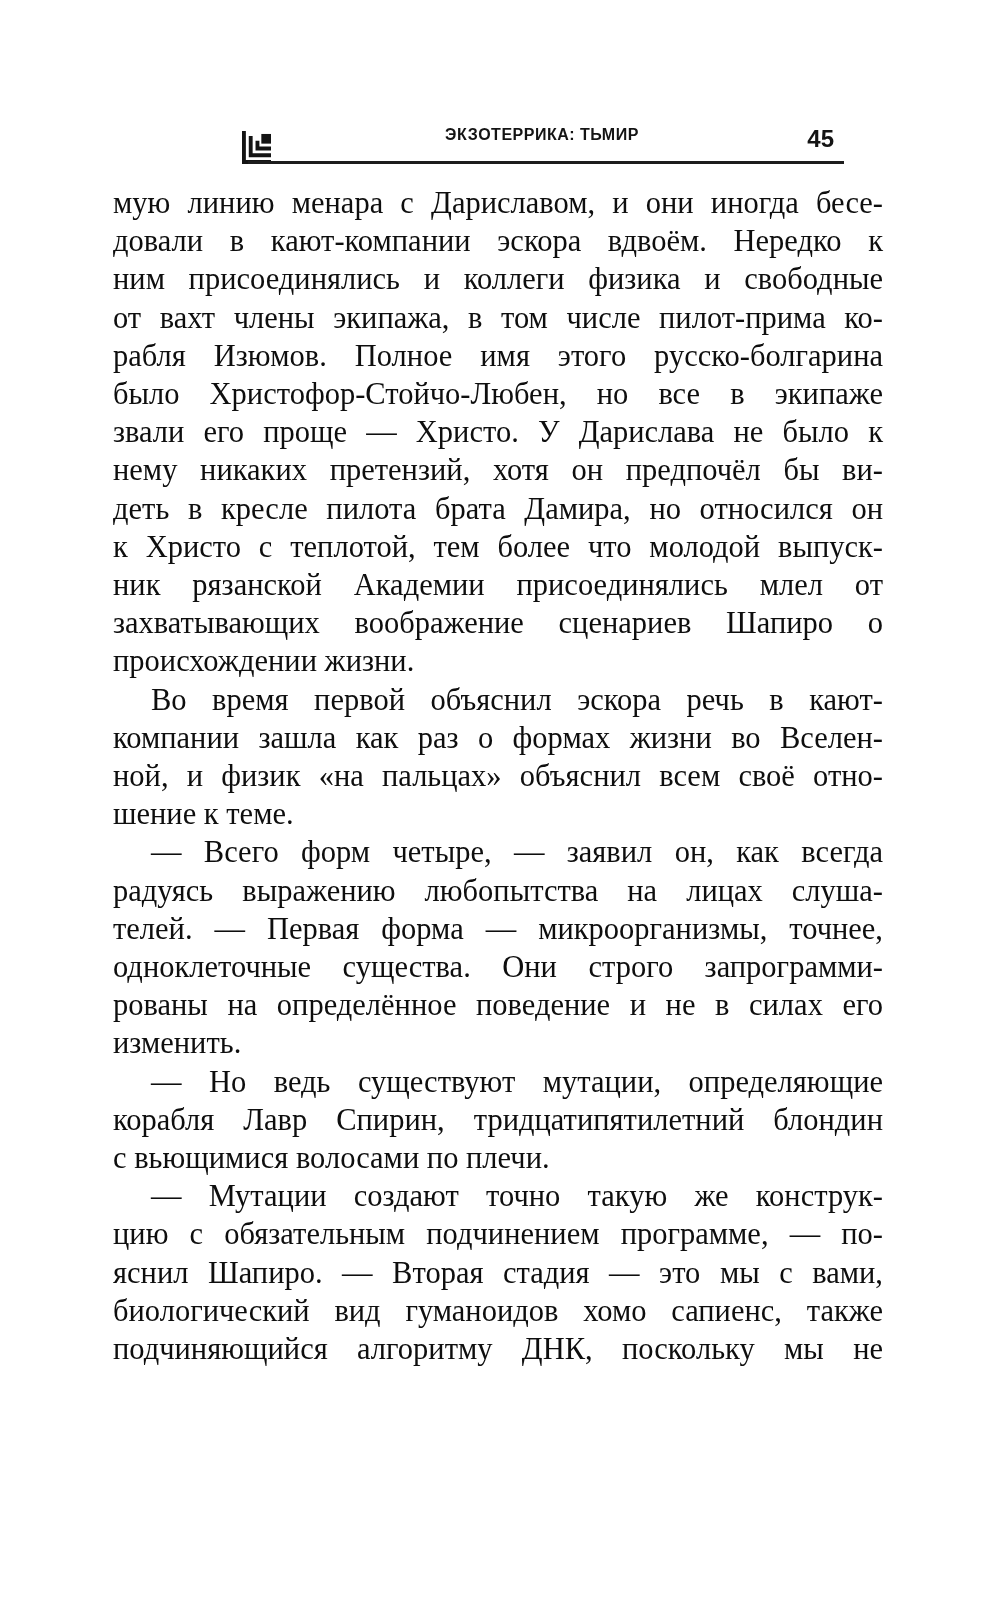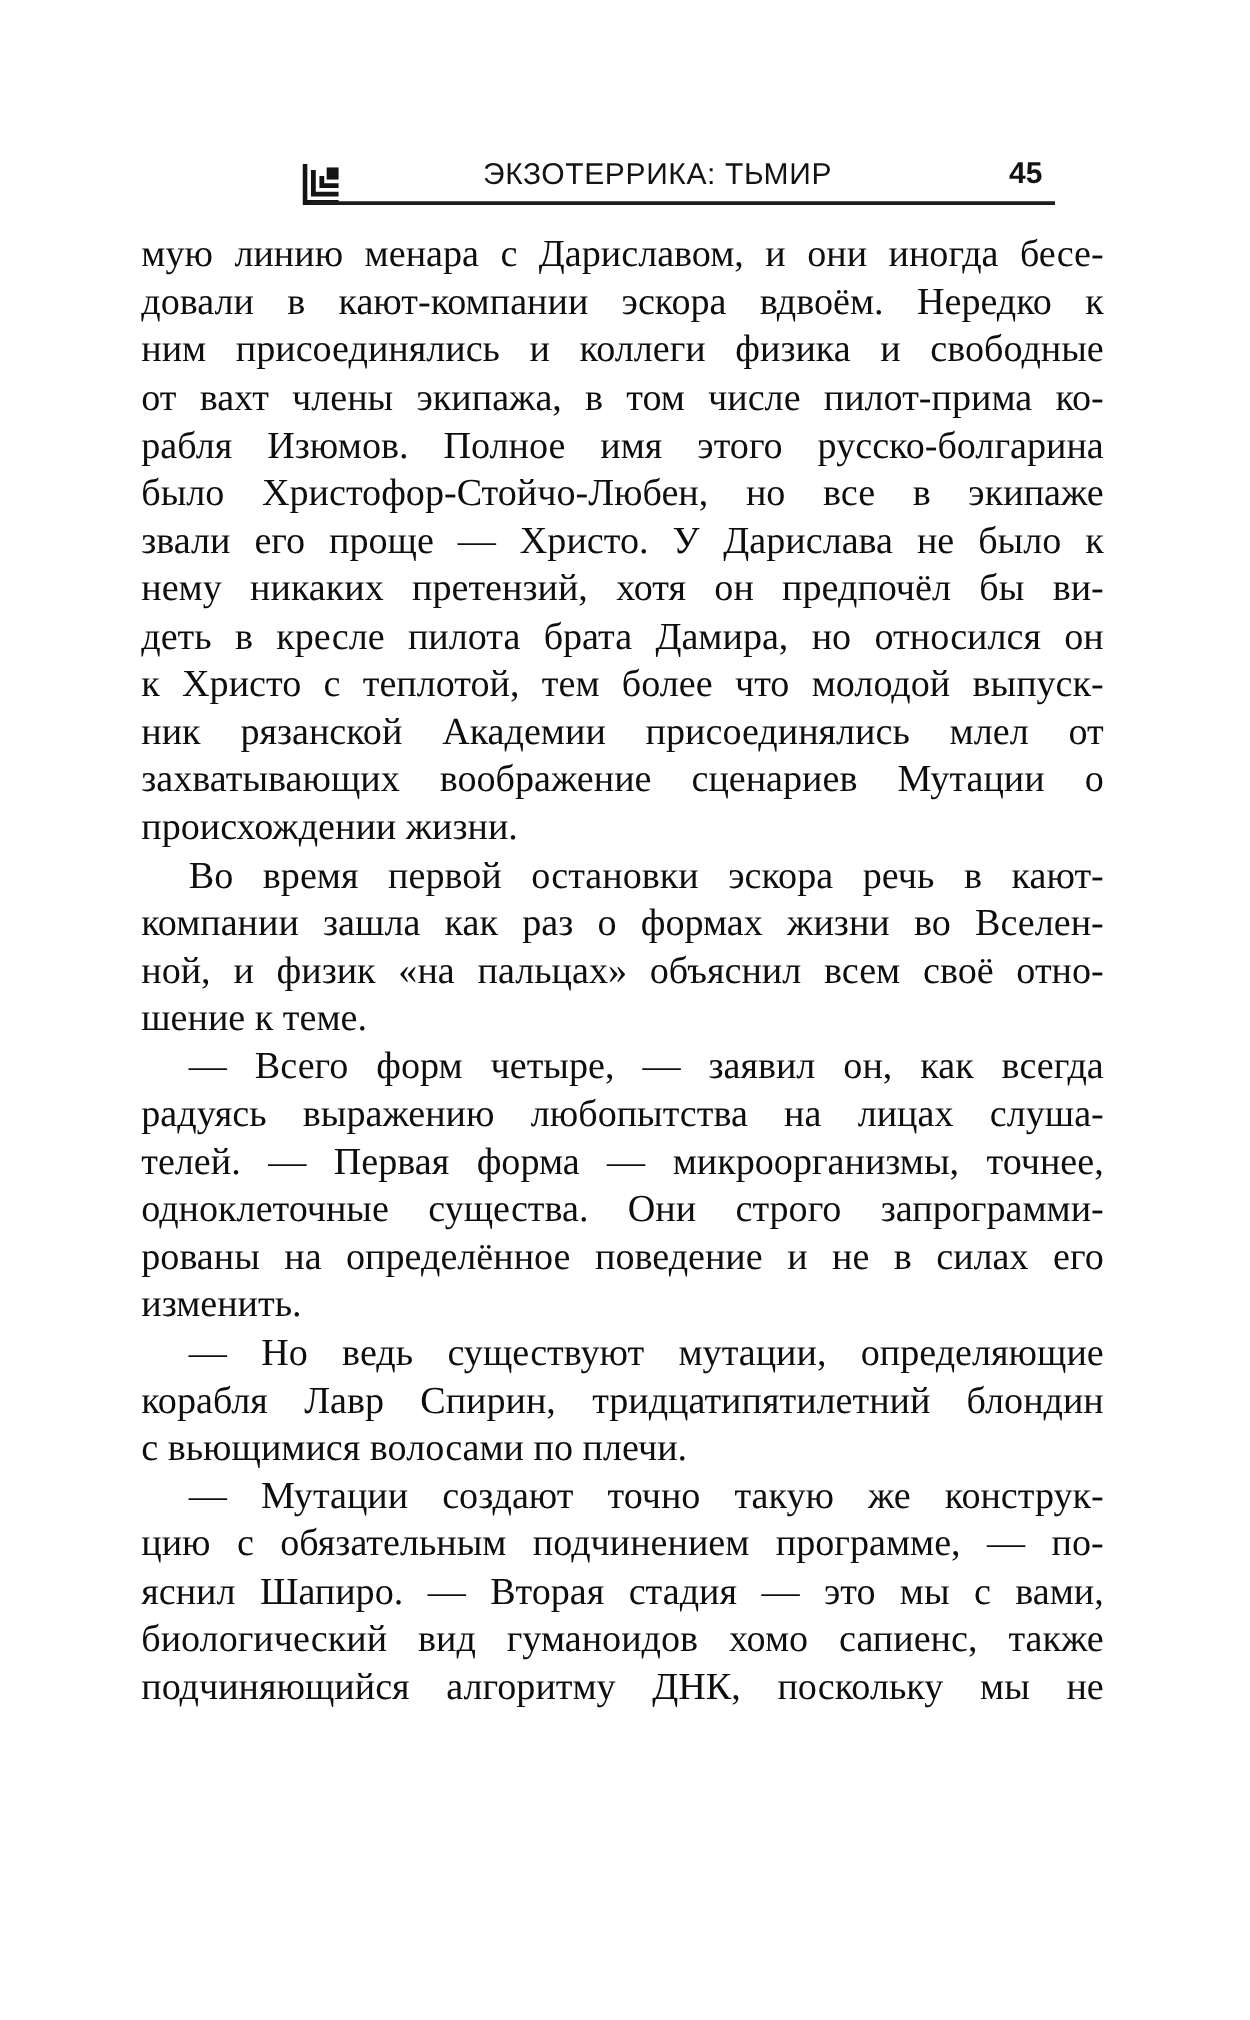--- a/index.html
+++ b/index.html
@@ -17,27 +17,27 @@
   .header-logo {
     position: absolute;
     left: 242px;
     top: 131px;
     width: 29px;
     height: 33px;
   }
   .header-logo svg { display: block; width: 100%; height: 100%; }
   .header-title {
     position: absolute;
-    left: 228px;
+    left: 244px;
     top: 126px;
     width: 596px;
     text-align: center;
     font-family: "Liberation Sans", sans-serif;
-    font-weight: normal;
-    font-size: 24px;
+    font-weight: bold;
+    font-size: 16px;
     letter-spacing: 0.5px;
     color: #141414;
     white-space: nowrap;
   }
   .page-number {
     position: absolute;
     right: 166px;
     top: 125px;
     font-family: "Liberation Sans", sans-serif;
     font-weight: bold;
@@ -99,25 +99,25 @@
         <div class="line">довали в кают-компании эскора вдвоём. Нередко к</div>
         <div class="line">ним присоединялись и коллеги физика и свободные</div>
         <div class="line">от вахт члены экипажа, в том числе пилот-прима ко-</div>
         <div class="line">рабля Изюмов. Полное имя этого русско-болгарина</div>
         <div class="line">было Христофор-Стойчо-Любен, но все в экипаже</div>
         <div class="line">звали его проще — Христо. У Дарислава не было к</div>
         <div class="line">нему никаких претензий, хотя он предпочёл бы ви-</div>
         <div class="line">деть в кресле пилота брата Дамира, но относился он</div>
         <div class="line">к Христо с теплотой, тем более что молодой выпуск-</div>
         <div class="line">ник рязанской Академии присоединялись млел от</div>
-        <div class="line">захватывающих воображение сценариев Мутации о</div>
+        <div class="line">захватывающих воображение сценариев Шапиро о</div>
         <div class="line last">происхождении жизни.</div>
       </div>
       <div class="para indent">
-        <div class="line">Во время первой остановки эскора речь в кают-</div>
+        <div class="line">Во время первой объяснил эскора речь в кают-</div>
         <div class="line">компании зашла как раз о формах жизни во Вселен-</div>
         <div class="line">ной, и физик «на пальцах» объяснил всем своё отно-</div>
         <div class="line last">шение к теме.</div>
       </div>
       <div class="para indent">
         <div class="line">— Всего форм четыре, — заявил он, как всегда</div>
         <div class="line">радуясь выражению любопытства на лицах слуша-</div>
         <div class="line">телей. — Первая форма — микроорганизмы, точнее,</div>
         <div class="line">одноклеточные существа. Они строго запрограмми-</div>
         <div class="line">рованы на определённое поведение и не в силах его</div>

